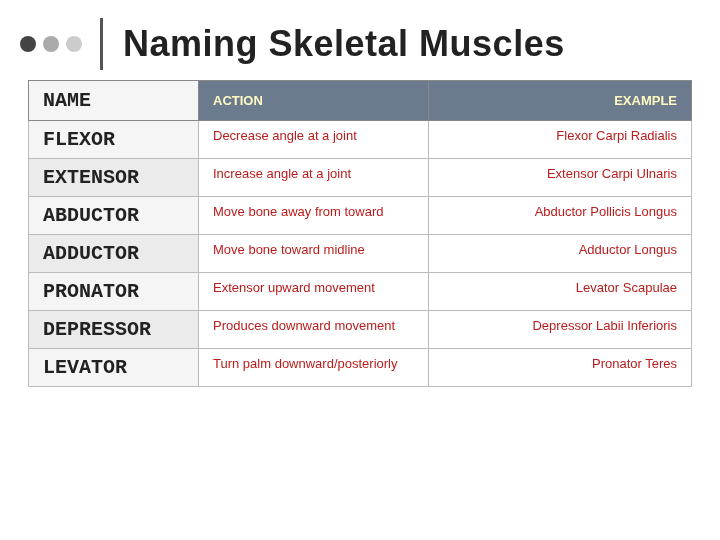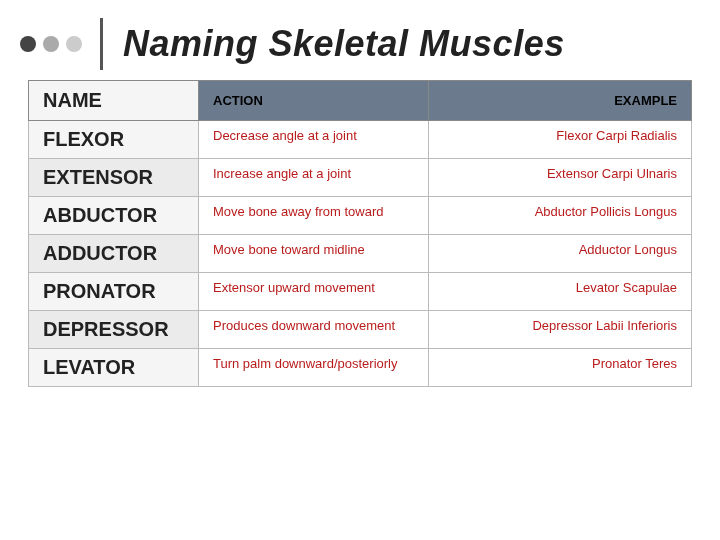--- a/index.html
+++ b/index.html
@@ -7,21 +7,20 @@
       width: 720px;
       height: 540px;
       background: #ffffff;
       font-family: Arial, sans-serif;
       overflow: hidden;
     }
     .header {
       display: flex;
       align-items: center;
       padding: 18px 30px 10px 20px;
-      font-style: italic;
     }
     .dots {
       display: flex;
       gap: 7px;
       align-items: center;
       margin-right: 18px;
     }
     .dot {
       width: 16px;
       height: 16px;
@@ -45,39 +44,40 @@
     .table-container {
       padding: 0 28px 10px 28px;
     }
     table {
       width: 100%;
       border-collapse: collapse;
       font-size: 14px;
     }
     thead tr th {
       background: #6b7b8d;
-      color: #000000;
+      color: #fef9c3;
       font-weight: bold;
       font-size: 15px;
       padding: 8px 14px;
       border: 1px solid #888;
       text-align: left;
     }
     tbody tr td {
       border: 1px solid #bbb;
       padding: 7px 14px;
       vertical-align: top;
       color: #b91c1c;
     }
     .col-name {
       font-size: 20px;
       font-weight: bold;
       color: #222;
       width: 170px;
       background: #f5f5f5;
+      font-family: Liberation Mono, monospace;
     }
     .col-action {
       font-size: 13px;
       width: 230px;
     }
     .col-example {
       font-size: 13px;
       text-align: right;
     }
     tbody tr:nth-child(even) td.col-name { background: #ebebeb; }

